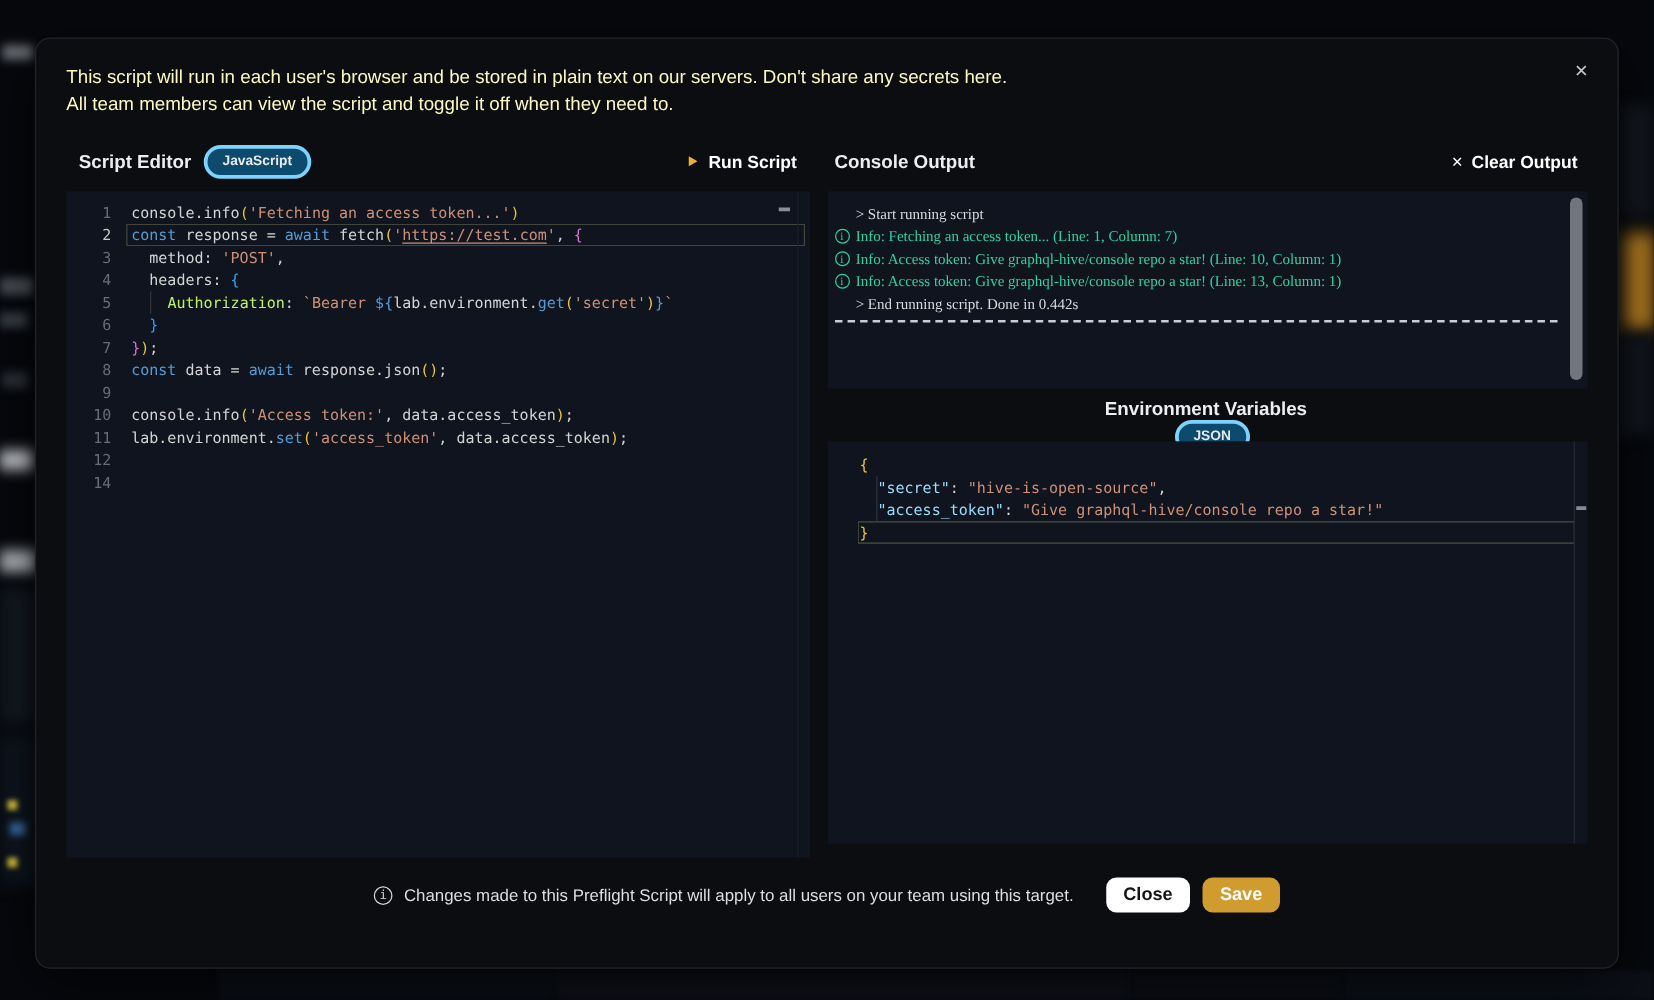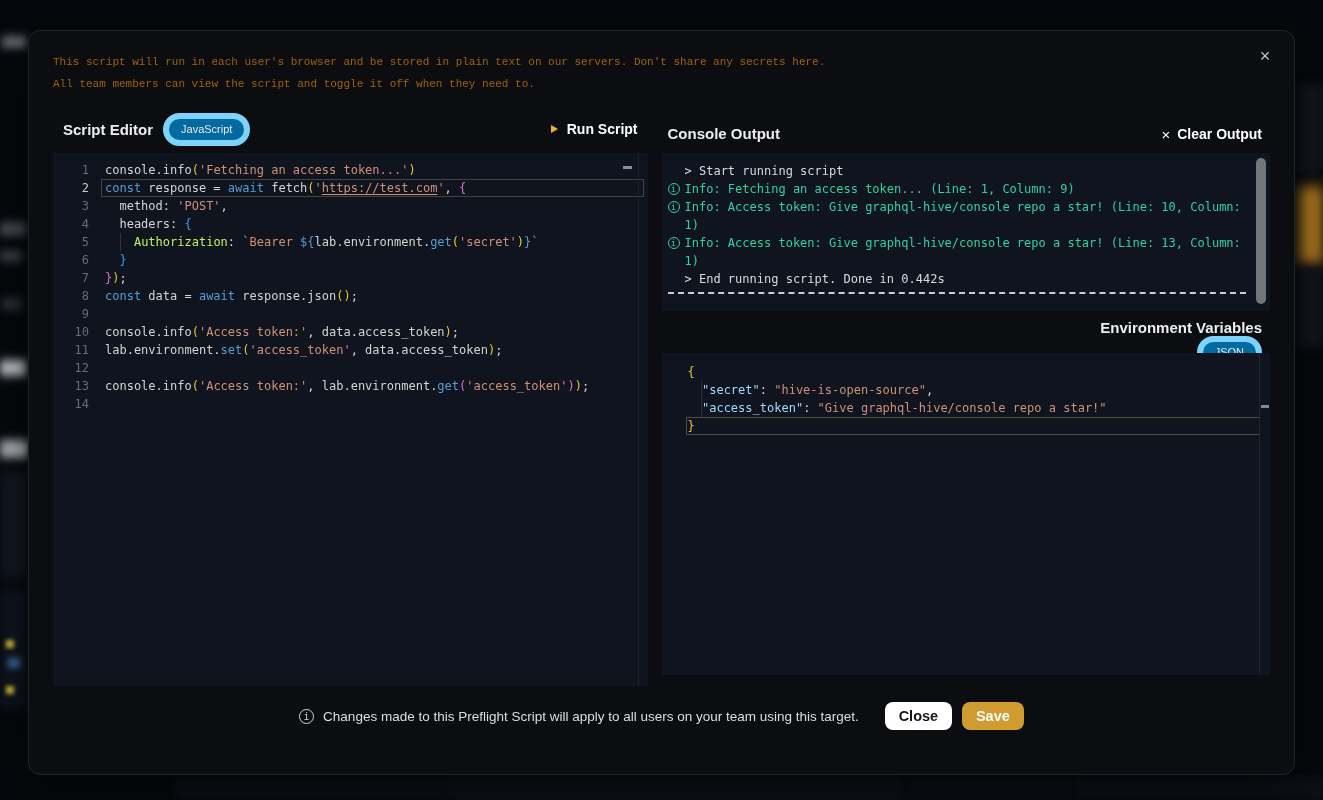--- a/index.html
+++ b/index.html
@@ -20,33 +20,33 @@
     border: 1px solid #212429; border-radius: 12px;
     padding: 20px 24px 0 24px;
     box-shadow: 0 12px 50px rgba(0,0,0,.65);
   }
   .modal-close {
     position: absolute; right: 14px; top: 10px; width: 30px; height: 30px;
     background: none; border: none; color: #c3c6ca; font-size: 18px; line-height: 30px;
     cursor: pointer; font-family: "Liberation Sans", sans-serif;
   }
   .modal-title { color: #f3f4f5; font-size: 17px; font-weight: bold; letter-spacing: .1px; margin: 2px 0 8px 0; }
-  .desc { color: #a16207; font-size: 11px; line-height: 22px; font-family: Liberation Mono, monospace; }
+  .desc { color: #fef9c3; font-size: 15px; line-height: 22px; }
 
   .cols { display: flex; gap: 14px; margin-top: 21px; }
   .col-left  { width: 596px; display: flex; flex-direction: column; }
   .col-right { width: 610px; display: flex; flex-direction: column; }
 
   .panel-head { display: flex; align-items: center; height: 26px; margin-bottom: 11px; }
   .col-left  .panel-head { padding-left: 10px; padding-right: 10px; }
-  .col-right .panel-head { padding-left: 6px;  padding-right: 8px; align-items: flex-end; }
+  .col-right .panel-head { padding-left: 6px;  padding-right: 8px; }
   .panel-title { font-size: 15px; font-weight: bold; color: #ededef; }
   .badge {
-    margin-left: 10px; padding: 4px 12px 5px 12px; border: 6px solid #7dd3fc; border-radius: 999px;
-    font-size: 11px; font-weight: normal; color: #e9eaeb; background: #0369a1; white-space: nowrap;
+    margin-left: 10px; padding: 4px 12px 5px 12px; border: 3px solid #7dd3fc; border-radius: 999px;
+    font-size: 11px; font-weight: bold; color: #e9eaeb; background: #0c4a6e; white-space: nowrap;
   }
   .run-btn, .clear-btn {
     margin-left: auto; display: flex; align-items: center; background: none; border: none;
     color: #ffffff; font-size: 14px; font-weight: 600; cursor: pointer;
     font-family: "Liberation Sans", sans-serif;
   }
   .play-icon { width: 0; height: 0; border-left: 7px solid #edb32f; border-top: 4.5px solid transparent; border-bottom: 4.5px solid transparent; margin-right: 9px; }
   .clear-x { font-size: 15px; font-weight: 400; margin-right: 7px; line-height: 1; }
 
   
@@ -70,21 +70,21 @@
   .t2 { color: #d670d6; }
   .t3 { color: #2e9ff5; }
   .tl { color: #ce9178; text-decoration: underline; text-underline-offset: 2px; }
   .tkey { color: #9cdcfe; }
 
   .ruler-line { position: absolute; right: 9px; top: 0; bottom: 0; width: 1px; background: #1b202a; }
   .ruler-mark { position: absolute; right: 16px; top: 13px; width: 9px; height: 3px; background: #8a8f96; }
   .indent-guide { position: absolute; left: 67px; top: 80px; width: 1px; height: 18px; background: #2e333b; }
 
   
-  .console-box { height: 158px; padding: 9px 18px 0 6px; }
+  .console-box { height: 158px; padding: 9px 18px 0 6px; font-family: Liberation Serif, serif; }
   .c-line { display: flex; }
   .c-ic { flex: none; width: 12px; height: 12px; margin: 3px 5px 0 0; }
   .ci { border: 1px solid #2fd3a0; border-radius: 50%; color: #2fd3a0; font-size: 9px; line-height: 10px; text-align: center; }
   .ci::after { content: "i"; }
   .c-tx { white-space: pre-wrap; }
   .c-line.plain .c-tx { color: #d7dade; }
   .c-line.info  .c-tx { color: #2fd3a0; }
   .c-rule { height: 0; border-top: 2px dashed #c9ced4; margin: 4px 6px 0 0; }
   .scroll-thumb { position: absolute; right: 4px; top: 5px; width: 10px; height: 146px; background: #71767d; border-radius: 6px; }
 
@@ -198,24 +198,20 @@
             </div>
             <div class="code-line">
               <span class="ln">11</span>
               <span class="code"><span class="td">lab.environment.</span><span class="tk">set</span><span class="t1">(</span><span class="ts">'access_token'</span><span class="td">, data.access_token</span><span class="t1">)</span><span class="td">;</span></span>
             </div>
             <div class="code-line">
               <span class="ln">12</span>
               <span class="code"></span>
             </div>
             <div class="code-line">
-              <span class="ln">13</span>
-              <span class="code"><span class="td">console.info</span><span class="t1">(</span><span class="ts">'Access token:'</span><span class="td">, lab.environment.</span><span class="tk">get</span><span class="t2">(</span><span class="ts">'access_token'</span><span class="t2">)</span><span class="t1">)</span><span class="td">;</span></span>
-            </div>
-            <div class="code-line">
               <span class="ln">14</span>
               <span class="code"></span>
             </div>
           </div>
         <div class="indent-guide"></div>
         <div class="ruler-line"></div>
         <div class="ruler-mark"></div>
       </div>
     </div>
 
@@ -228,21 +224,21 @@
         </button>
       </div>
       <div class="console-box">
         <div id="console-body">
             <div class="c-line plain">
               <span class="c-ic"></span>
               <span class="c-tx">&gt; Start running script</span>
             </div>
             <div class="c-line info">
               <span class="c-ic ci"></span>
-              <span class="c-tx">Info: Fetching an access token... (Line: 1, Column: 9)</span>
+              <span class="c-tx">Info: Fetching an access token... (Line: 1, Column: 7)</span>
             </div>
             <div class="c-line info">
               <span class="c-ic ci"></span>
               <span class="c-tx">Info: Access token: Give graphql-hive/console repo a star! (Line: 10, Column: 1)</span>
             </div>
             <div class="c-line info">
               <span class="c-ic ci"></span>
               <span class="c-tx">Info: Access token: Give graphql-hive/console repo a star! (Line: 13, Column: 1)</span>
             </div>
             <div class="c-line plain">

